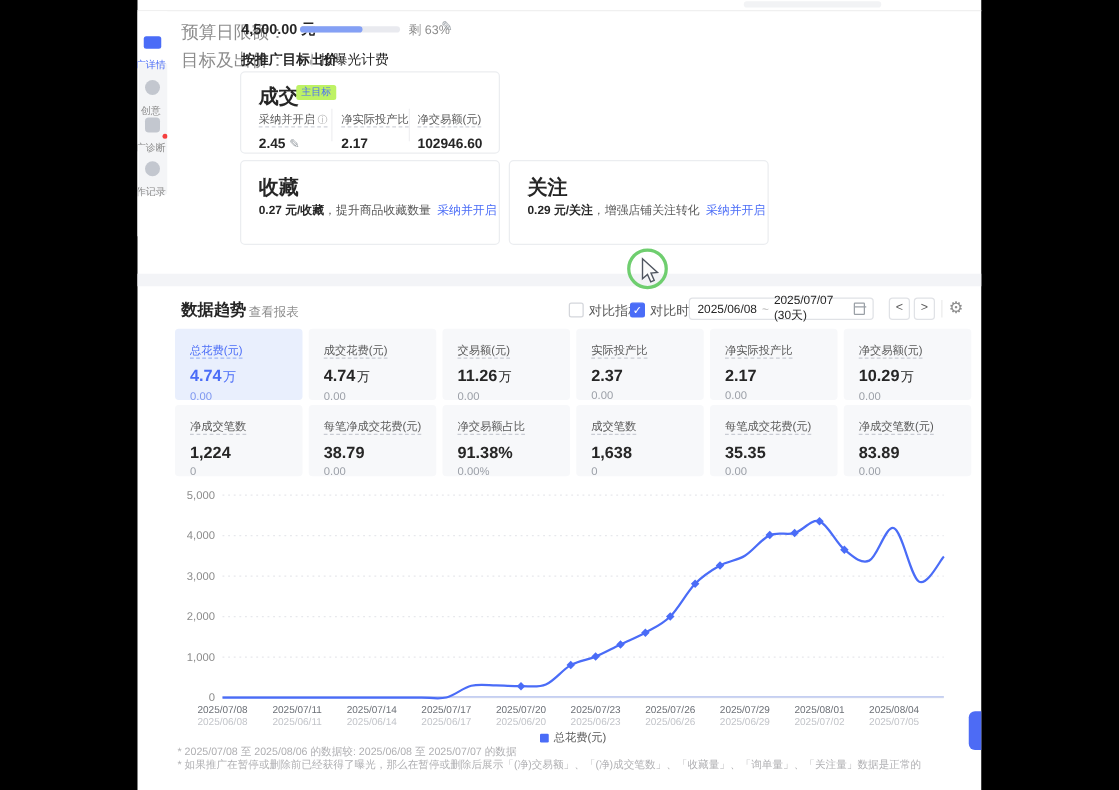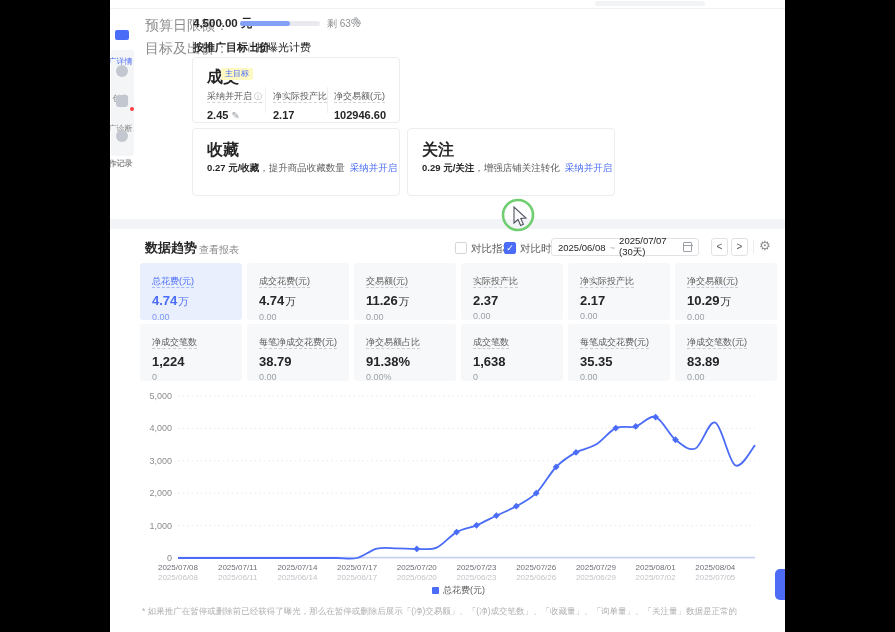--- a/index.html
+++ b/index.html
@@ -13,37 +13,37 @@
   .top-pill{position:absolute;left:595px;top:1px;width:110px;height:5px;background:#f2f3f5;border-radius:3px;}
   .section-gap{position:absolute;left:110px;top:219px;width:675px;height:10px;background:#f3f4f7;}
 
   
   .sidebar{position:absolute;left:110px;top:9px;width:24px;height:180px;background:#fff;overflow:hidden;}
   .sidebar-panel{position:absolute;left:1px;top:41px;width:23px;height:106px;background:#f4f5f7;border-radius:3px;}
   .side-item{position:absolute;left:0;width:24px;text-align:center;}
   .side-icon{display:inline-block;width:12px;height:12px;border-radius:50%;background:#c3c7cf;}
   .side-icon.sq{border-radius:3px;}
   .side-icon.active{background:#4a6cf7;border-radius:2px;width:14px;height:10px;}
-  .side-label{display:block;font-size:8px;color:#8c8c8c;white-space:nowrap;margin-left:-3px;margin-top:12px;}
+  .side-label{display:block;font-size:8px;color:#8c8c8c;white-space:nowrap;margin-left:-3px;margin-top:2px;}
   .side-label.active{color:#4a6cf7;}
   .red-dot{position:absolute;width:4px;height:4px;border-radius:50%;background:#f53f3f;}
 
   
   .lbl{font-size:14px;color:#8c8c8c;}
   .val-strong{font-size:11.5px;color:#262626;font-weight:bold;}
   .progress-track{position:absolute;left:240px;top:21px;width:80px;height:5px;border-radius:3px;background:#e9eaef;}
   .progress-fill{height:5px;border-radius:3px;background:#84a0f5;}
   .pencil{color:#9aa0a6;font-size:11px;}
   .opt{font-size:11px;color:#262626;}
   .opt-div{position:absolute;left:249px;top:42px;width:1px;height:11px;background:#e3e3e3;}
 
   
   .card{position:absolute;width:206px;border:1px solid #ebedf0;border-radius:4px;background:#fff;}
   .card-title{position:absolute;left:14px;top:9px;font-size:16px;font-weight:bold;color:#262626;}
-  .badge{position:absolute;left:28px;top:10px;font-size:8px;color:#4a6cf7;background:#fef9c3;
+  .badge{position:absolute;left:44px;top:10px;font-size:8px;color:#4a6cf7;background:#bef264;
          border-radius:2px;padding:1px 4px;line-height:10px;}
   .metric{position:absolute;top:27px;}
   .m-label{font-size:9px;color:#595959;border-bottom:1px dashed #cfd2d9;padding-bottom:1px;white-space:nowrap;}
   .m-value{display:block;margin-top:6px;font-size:11px;font-weight:bold;color:#262626;}
   .m-div{position:absolute;top:29px;width:1px;height:26px;background:#f0f0f2;}
   .card-desc{position:absolute;left:14px;top:31px;font-size:9.5px;color:#595959;white-space:nowrap;}
   .desc-strong{color:#262626;font-weight:bold;}
   .link{color:#4a6cf7;margin-left:5px;}
   .note{position:absolute;left:190px;top:199px;font-size:9px;color:#b4b4b4;}
   .info-i{display:inline-block;font-size:8px;color:#adadad;margin-left:2px;}
@@ -92,21 +92,21 @@
   <div class="top-pill"></div>
   <div class="top-divider"></div>
   <div class="section-gap"></div>
 
   <div class="sidebar">
     <div class="sidebar-panel"></div>
     <div id="side-items">
         <div class="side-item" style="top: 17px;"><span class="side-icon active"></span><span class="side-label active">广详情</span></div>
         <div class="side-item" style="top: 54px;"><span class="side-icon"></span><span class="side-label">创意</span></div>
         <div class="side-item" style="top: 84px;"><span class="side-icon sq"></span><span class="side-label">广诊断</span><span class="red-dot" style="right: 0px; top: 14px;"></span></div>
-        <div class="side-item" style="top: 119px; font-weight: bold;"><span class="side-icon"></span><span class="side-label">作记录</span></div>
+        <div class="side-item" style="top: 119px;"><span class="side-icon"></span><span class="side-label">作记录</span></div>
       </div>
   </div>
 
   <span class="abs lbl" style="left:145px;top:17px">预算日限额：</span>
   <span class="abs val-strong" style="left:193px;top:16px">4,500.00 元</span>
   <div class="progress-track">
     <div id="budget-fill" class="progress-fill" style="width: 63%;"></div>
   </div>
   <span class="abs lbl" style="left:327px;top:16.5px;font-size:10px">剩 63%</span>
   <span class="abs pencil" style="left:353px;top:15px">✎</span>
@@ -235,16 +235,17 @@
         <path d="M475.79999999999995,34.675999999999995 L479.19999999999993,38.07599999999999 L475.79999999999995,41.47599999999999 L472.4,38.07599999999999 Z" fill="#4a6cf7"></path>
         <path d="M495.7,33.05600000000002 L499.09999999999997,36.45600000000002 L495.7,39.856000000000016 L492.3,36.45600000000002 Z" fill="#4a6cf7"></path>
         <path d="M515.5999999999999,23.660000000000004 L518.9999999999999,27.060000000000002 L515.5999999999999,30.46 L512.1999999999999,27.060000000000002 Z" fill="#4a6cf7"></path>
         <path d="M535.5,46.34000000000001 L538.9,49.74000000000001 L535.5,53.14000000000001 L532.1,49.74000000000001 Z" fill="#4a6cf7"></path>
       </svg>
   </div>
   <div class="legend">
     <span class="legend-swatch"></span>
     <span class="legend-label">总花费(元)</span>
   </div>
+  <div class="footnote" style="top:596px">* 2025/07/08 至 2025/08/06 的数据较: 2025/06/08 至 2025/07/07 的数据</div>
   <div class="footnote" style="top:606px">* 如果推广在暂停或删除前已经获得了曝光，那么在暂停或删除后展示「(净)交易额」、「(净)成交笔数」、「收藏量」、「询单量」、「关注量」数据是正常的</div>
 
   <div class="float-btn"></div>
 </div>
 
 </body></html>

